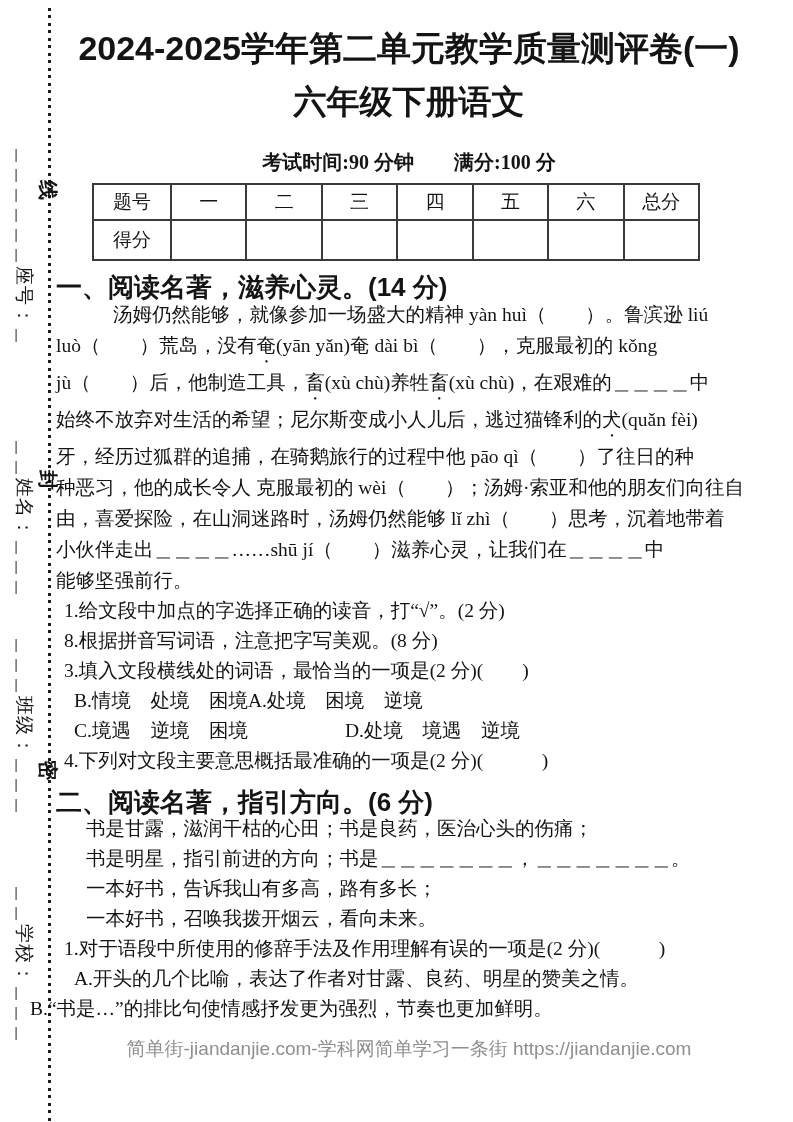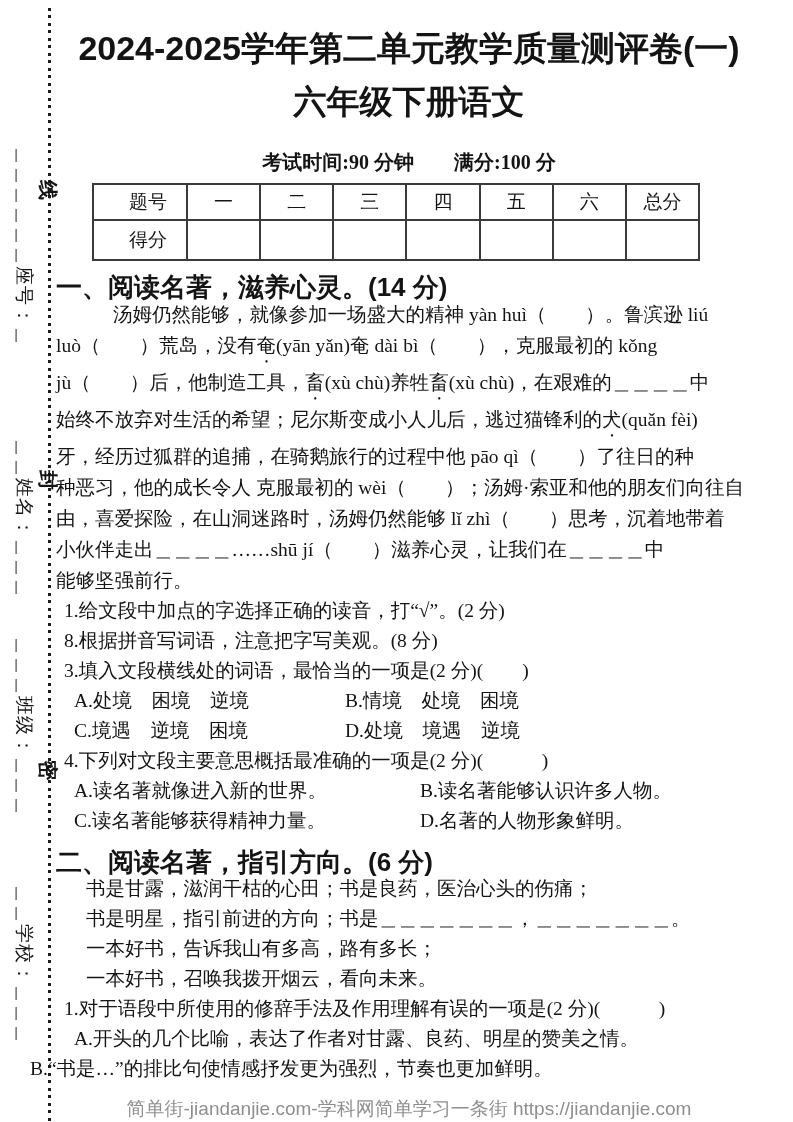--- a/index.html
+++ b/index.html
@@ -21,21 +21,21 @@
   .content{position:absolute;left:56px;top:0;width:706px;}
   .h1{font-family:"Liberation Sans","DejaVu Sans",sans-serif;font-weight:bold;
     font-size:34px;line-height:48px;text-align:center;margin-top:24px;white-space:nowrap;}
   .h2{font-family:"Liberation Sans","DejaVu Sans",sans-serif;font-weight:bold;
     font-size:33px;line-height:44px;text-align:center;margin-top:8px;}
   .info{font-size:20px;font-weight:bold;line-height:26px;text-align:center;margin-top:25px;}
   table.score{border-collapse:collapse;table-layout:fixed;width:608px;margin:8px 0 0 36px;}
   table.score td{border:2px solid #3a3a3a;text-align:center;font-size:19px;padding:0;}
   table.score tr:first-child td{height:34px;}
   table.score tr:last-child td{height:38px;}
-  table.score td:first-child{width:76px;padding-left:16px;}
+  table.score td:first-child{width:76px;}
   .sec-h{font-family:"Liberation Sans","DejaVu Sans",sans-serif;font-weight:bold;
     font-size:26px;line-height:24px;margin-top:14px;}
   .para{font-size:19.5px;}
   .para div{line-height:31px;white-space:nowrap;}
   .para div:first-child{text-indent:57px;}
   .qline{font-size:19.5px;line-height:30px;margin-left:8px;white-space:nowrap;}
   .opts{font-size:19.5px;}
   .optrow{display:flex;line-height:30px;margin-left:18px;white-space:nowrap;}
   .optrow span{display:inline-block;}
   .poemline{line-height:30px;margin-left:30px;font-size:19.5px;white-space:nowrap;}
@@ -97,39 +97,29 @@
       <div><span>种恶习，他的成长令人 克服最初的 wèi（　　）；汤姆·索亚和他的朋友们向往自</span></div>
       <div><span>由，喜爱探险，在山洞迷路时，汤姆仍然能够 lǐ zhì（　　）思考，沉着地带着</span></div>
       <div><span>小伙伴走出＿＿＿＿……shū jí（　　）滋养心灵，让我们在＿＿＿＿中</span></div>
       <div><span>能够坚强前行。</span></div>
     </div>
   <div class="qline">1.给文段中加点的字选择正确的读音，打“√”。(2 分)</div>
   <div class="qline">8.根据拼音写词语，注意把字写美观。(8 分)</div>
   <div class="qline">3.填入文段横线处的词语，最恰当的一项是(2 分)(　　)</div>
   <div class="opts">
       <div class="optrow">
+        <span>B.情境　处境　困境</span>
         <span style="width: 271px;">A.处境　困境　逆境</span>
-        <span>B.情境　处境　困境</span>
       </div>
       <div class="optrow">
         <span style="width: 271px;">C.境遇　逆境　困境</span>
         <span>D.处境　境遇　逆境</span>
       </div>
     </div>
   <div class="qline">4.下列对文段主要意思概括最准确的一项是(2 分)(　　　)</div>
-  <div class="opts">
-      <div class="optrow">
-        <span style="width: 346px;">A.读名著就像进入新的世界。</span>
-        <span>B.读名著能够认识许多人物。</span>
-      </div>
-      <div class="optrow">
-        <span style="width: 346px;">C.读名著能够获得精神力量。</span>
-        <span>D.名著的人物形象鲜明。</span>
-      </div>
-    </div>
 
   <div class="sec-h">二、阅读名著，指引方向。(6 分)</div>
   <div>
       <div class="poemline">书是甘露，滋润干枯的心田；书是良药，医治心头的伤痛；</div>
       <div class="poemline">书是明星，指引前进的方向；书是＿＿＿＿＿＿＿，＿＿＿＿＿＿＿。</div>
       <div class="poemline">一本好书，告诉我山有多高，路有多长；</div>
       <div class="poemline">一本好书，召唤我拨开烟云，看向未来。</div>
     </div>
   <div class="qline">1.对于语段中所使用的修辞手法及作用理解有误的一项是(2 分)(　　　)</div>
   <div class="qline" style="margin-left:18px">A.开头的几个比喻，表达了作者对甘露、良药、明星的赞美之情。</div>

